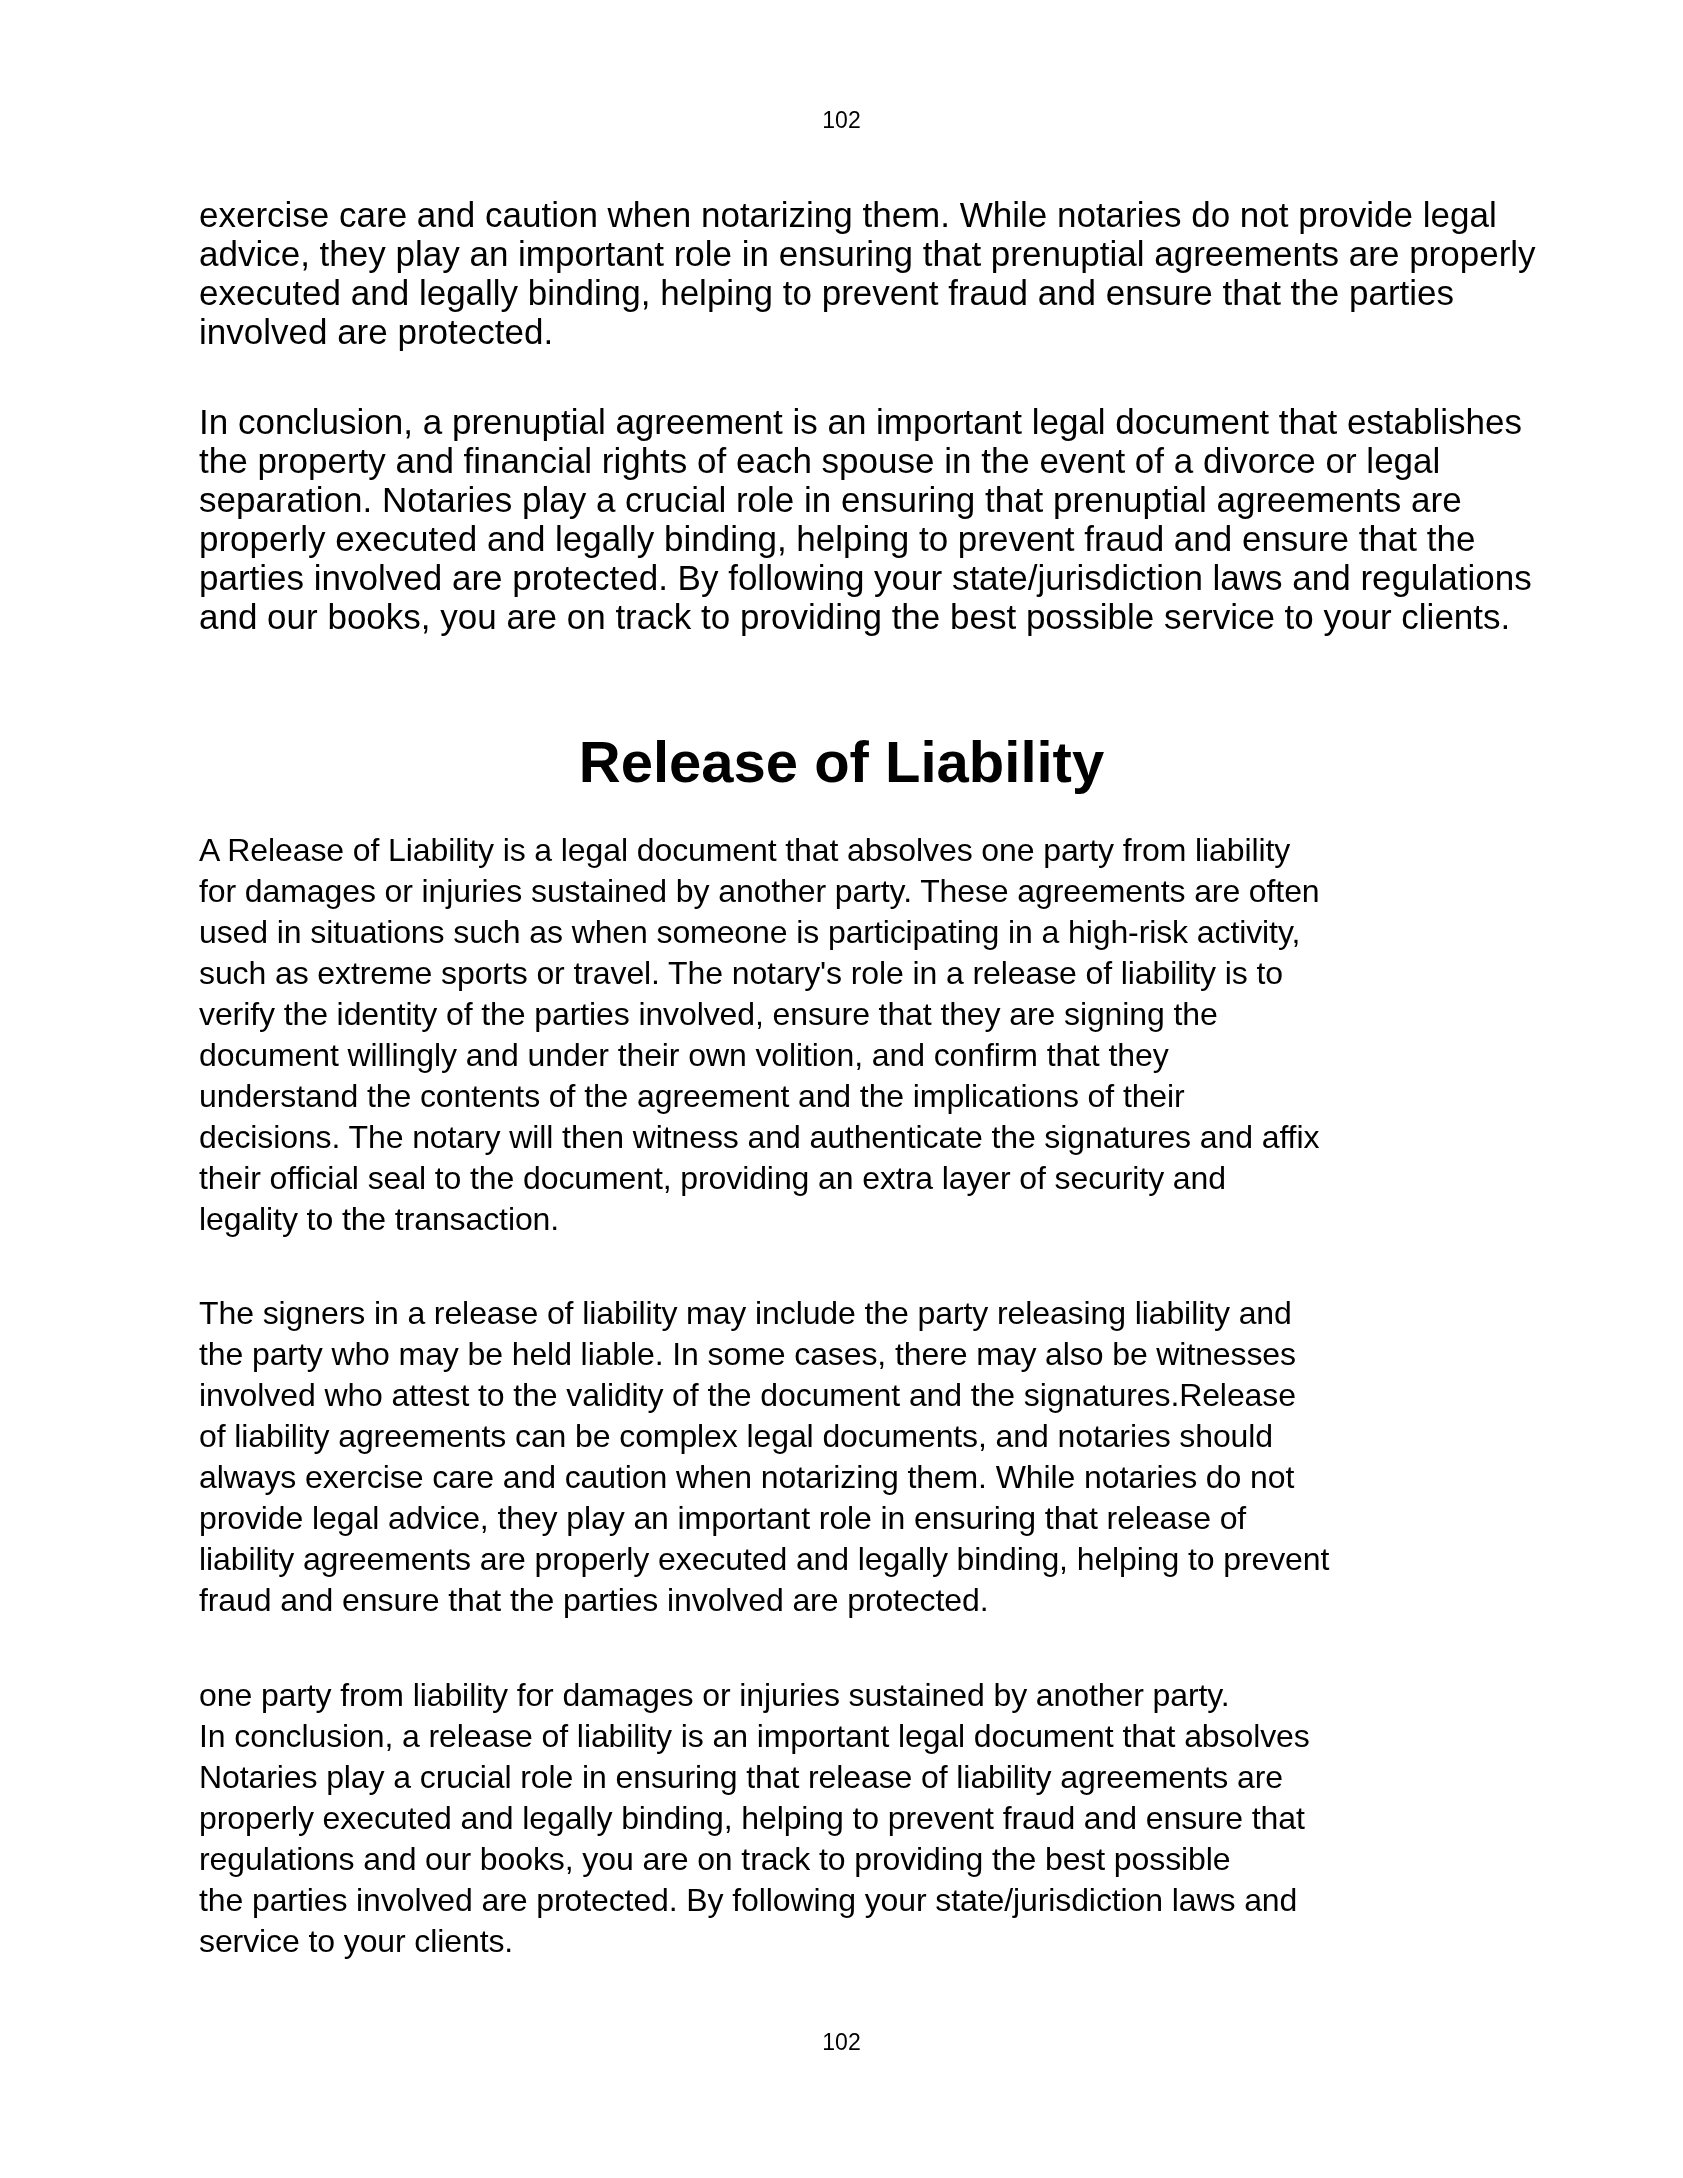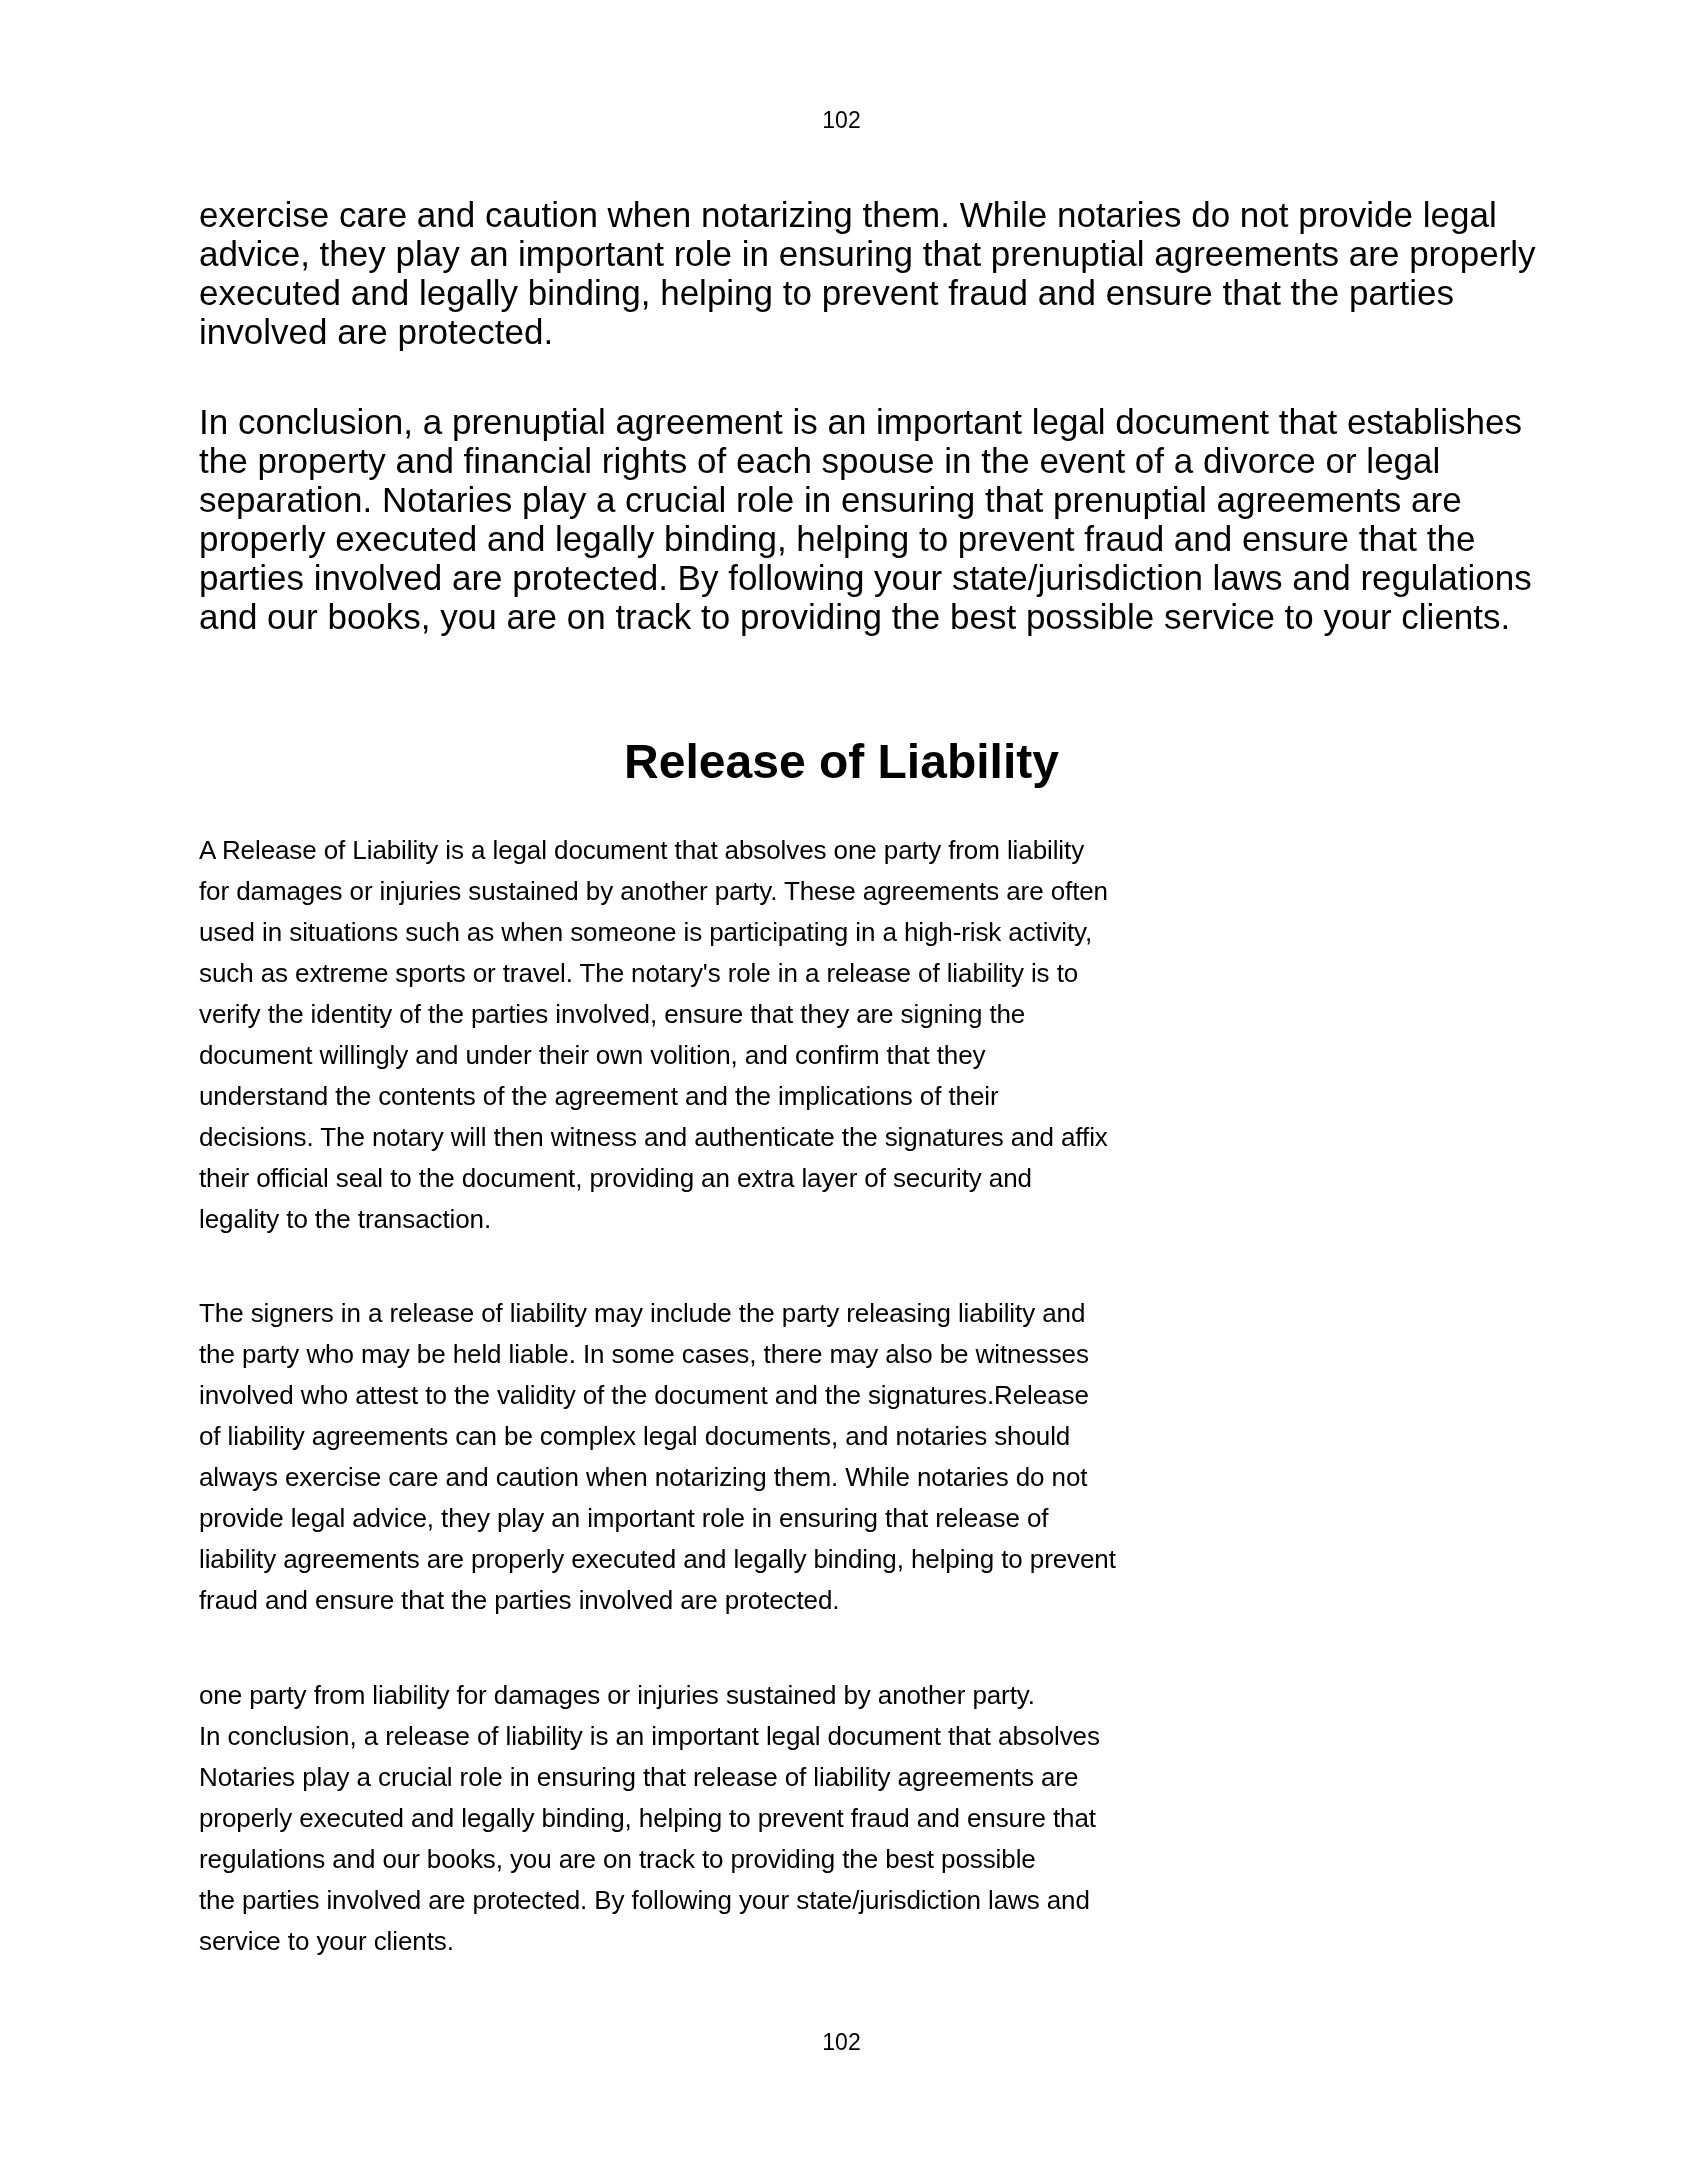--- a/index.html
+++ b/index.html
@@ -5,28 +5,28 @@
     html, body { margin: 0; padding: 0; background: #ffffff; }
     body { width: 1683px; height: 2178px; position: relative; overflow: hidden;
            font-family: "Liberation Sans", sans-serif; color: #000000; }
     .page-number { position: absolute; left: 0; width: 1683px; text-align: center;
                    font-size: 23px; line-height: 40px; }
     #page-number-top { top: 100px; }
     #page-number-bottom { top: 2022px; }
     .para { position: absolute; left: 199px; white-space: nowrap; }
     .para .line { display: block; }
     .small { font-size: 35px; line-height: 39px; }
-    .large { font-size: 26px; line-height: 41px; letter-spacing: -0.1px; }
+    .large { font-size: 32px; line-height: 41px; letter-spacing: -0.1px; }
     #para-intro-1 { top: 195px; }
     #para-intro-2 { top: 402px; }
     #para-release-1 { top: 830px; }
     #para-release-2 { top: 1293px; }
     #para-release-3 { top: 1675px; }
     .section-heading { position: absolute; left: 0; width: 1683px; text-align: center;
-                       top: 737px; font-size: 48px; line-height: 50px; font-weight: bold; margin: 0; }
+                       top: 737px; font-size: 58px; line-height: 50px; font-weight: bold; margin: 0; }
   </style>
 </head>
 <body>
 
 <div id="page-number-top" class="page-number">102</div>
 
 <div id="para-intro-1" class="para small">
     <span class="line">exercise care and caution when notarizing them. While notaries do not provide legal</span>
     <span class="line">advice, they play an important role in ensuring that prenuptial agreements are properly</span>
     <span class="line">executed and legally binding, helping to prevent fraud and ensure that the parties</span>

